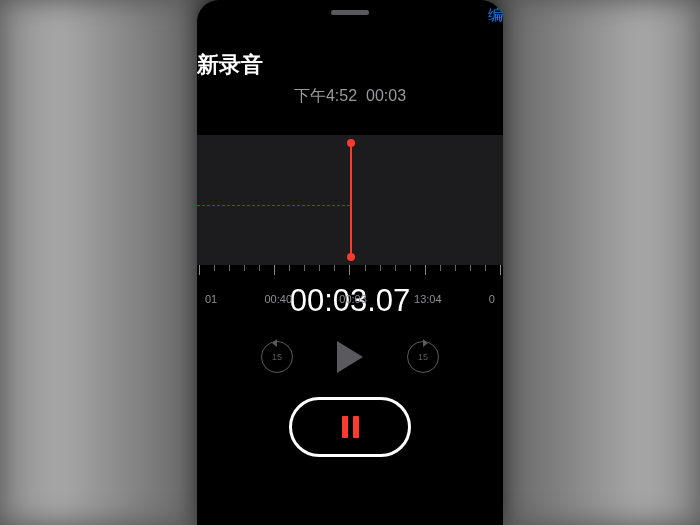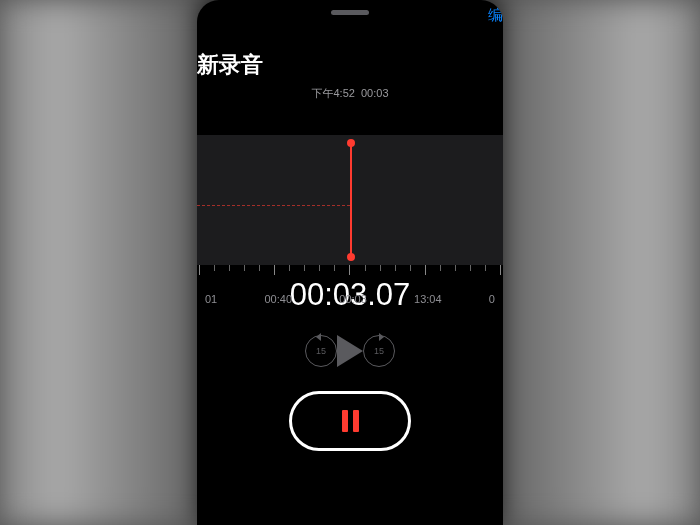--- a/index.html
+++ b/index.html
@@ -1,33 +1,33 @@
 <!DOCTYPE html>
 <html><head>
 <meta charset="utf-8">
 <style>
 html,body{margin:0;padding:0;width:700px;height:525px;overflow:hidden;font-family:-apple-system,"Helvetica Neue",Arial,sans-serif;background:#555}
 .bg{position:absolute;inset:0;background:linear-gradient(90deg,#888 0%,#aaa 8%,#888 18%,#666 28%,#000 30%,#000 70%,#666 72%,#888 82%,#aaa 92%,#888 100%);filter:blur(14px);}
 .phone{position:absolute;left:197px;top:0;width:306px;height:525px;background:#000;border-radius:22px 22px 0 0;overflow:hidden}
 .edit{position:absolute;top:6px;right:-15px;color:#0a84ff;font-size:15px}
 .grabber{position:absolute;top:10px;left:50%;transform:translateX(-50%);width:38px;height:5px;border-radius:3px;background:#5a5a5e}
 .title{color:#fff;text-align:left;margin-top:50px;font-size:22px;font-weight:600}
-.subtitle{color:#9a9a9e;text-align:center;margin-top:6px;font-size:11px}
+.subtitle{color:#9a9a9e;text-align:center;margin-top:6px;font-size:16px}
 .wave{position:absolute;top:135px;left:0;right:0;height:130px;background:#1c1c1e}
 .wave .dashed{position:absolute;top:70px;left:0;width:50%;border-top:1px dashed rgba(255,59,48,.6)}
 .wave .playhead{position:absolute;left:50%;top:6px;bottom:6px;width:2px;background:#ff3b30}
 .wave .dot{position:absolute;left:50%;width:8px;height:8px;margin-left:-3px;border-radius:50%;background:#ff3b30}
 .wave .dot.top{top:4px}.wave .dot.bot{bottom:4px}
 .ruler{position:absolute;left:0;right:0;top:265px;height:30px}
 .ruler .ticks{position:absolute;top:0;left:0;right:0;height:10px;display:flex;justify-content:space-between;padding:0 2px}
 .ruler .ticks i{display:block;width:1px;height:6px;background:#666}
 .ruler .ticks i.major{height:10px;background:#888}
 .ruler .labels{position:absolute;top:28px;left:0;right:0;display:flex;justify-content:space-between;padding:0 8px;color:#8e8e93;font-size:11px}
 .time{color:#fff;text-align:center;font-size:31px;font-weight:300;margin-top:176px;font-variant-numeric:tabular-nums}
-.controls{display:flex;justify-content:center;align-items:flex-start;margin-top:22px}
+.controls{display:flex;justify-content:center;align-items:flex-start;gap:44px;margin-top:22px}
 .skip{width:30px;height:30px;border:1.5px solid #5a5a5e;border-radius:50%;position:relative;color:#5a5a5e;display:flex;align-items:center;justify-content:center;font-size:10px}
 .skip .num{position:absolute;font-size:9px;color:#5a5a5e}
 .skip .arrowB{position:absolute;top:-3px;left:10px;width:0;height:0;border-top:4px solid transparent;border-bottom:4px solid transparent;border-right:5px solid #5a5a5e}
 .skip .arrowF{position:absolute;top:-3px;right:10px;width:0;height:0;border-top:4px solid transparent;border-bottom:4px solid transparent;border-left:5px solid #5a5a5e}
 .play{width:0;height:0;border-top:16px solid transparent;border-bottom:16px solid transparent;border-left:26px solid #5a5a5e}
 .recwrap{display:flex;justify-content:center;margin-top:24px}
 .rec{width:116px;height:54px;border:3px solid #fff;border-radius:30px;display:flex;align-items:center;justify-content:center;gap:5px}
 .rec .bar{width:6px;height:22px;background:#ff3b30;border-radius:1px}
 </style>
 </head>

